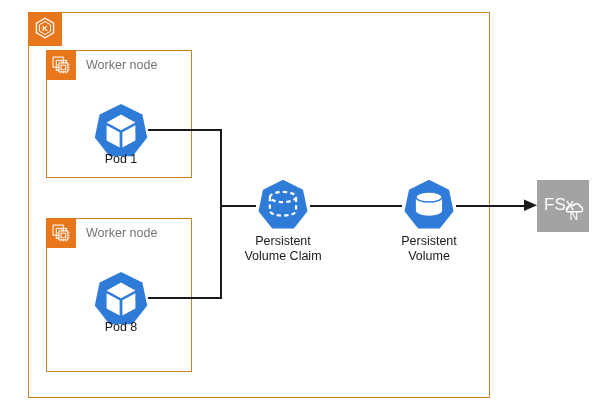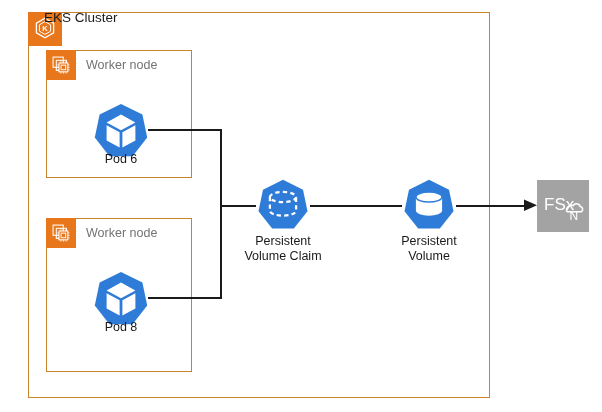--- a/index.html
+++ b/index.html
@@ -109,21 +109,20 @@
   <div class="abs eks-container"></div>
 
   <div class="abs eks-badge" style="left:28px; top:12px;">
     <svg width="26" height="26" viewBox="0 0 26 26" aria-hidden="true">
       <polygon points="13,2.2 21.6,7.1 21.6,16.9 13,21.8 4.4,16.9 4.4,7.1" fill="none" stroke="#ffffff" stroke-width="1.3"></polygon>
       <polygon points="13,5.6 18.6,8.8 18.6,15.2 13,18.4 7.4,15.2 7.4,8.8" fill="none" stroke="#ffffff" stroke-width="1"></polygon>
       <text x="13" y="15.4" font-family="'Liberation Sans', sans-serif" font-size="7.5" font-weight="bold" fill="#ffffff" text-anchor="middle">K</text>
     </svg>
   </div>
 
-  <div class="abs eks-title">EKS Cluster</div>
 
   <div class="abs worker-node n1"></div>
 
   <div class="abs worker-badge" style="left:46px; top:50px;">
     <svg width="23" height="23" viewBox="0 0 24 24" aria-hidden="true">
       <rect x="3.2" y="3.2" width="10.6" height="10.6" fill="none" stroke="#ffffff" stroke-width="1.1"></rect>
       <rect x="6.6" y="6.6" width="10.6" height="10.6" fill="none" stroke="#ffffff" stroke-width="1.1"></rect>
       <rect x="9.4" y="9.4" width="9.2" height="9.2" fill="#e8761b" stroke="#ffffff" stroke-width="1.1"></rect>
       <rect x="11.6" y="11.6" width="4.8" height="4.8" fill="none" stroke="#ffffff" stroke-width="1"></rect>
       <g stroke="#ffffff" stroke-width="0.9">
@@ -148,21 +147,21 @@
   <div class="abs k8s-node" style="left:90px; top:100px;">
     <svg width="62" height="62" viewBox="0 0 62 62" aria-hidden="true">
       <polygon points="31,4 52.4,14.6 57.2,37.6 42.6,56.2 19.4,56.2 4.8,37.6 9.6,14.6" fill="#2f7cd8"></polygon>
       <g fill="#ffffff">
         <polygon points="31,14.6 45.4,22.4 31,30.2 16.6,22.4"></polygon>
         <polygon points="16.6,25.2 29.6,32.2 29.6,47.6 16.6,40.6"></polygon>
         <polygon points="45.4,25.2 32.4,32.2 32.4,47.6 45.4,40.6"></polygon>
       </g>
     </svg>
   </div>
-  <div class="abs node-label" style="left:66px; top:152px; width:110px;">Pod 6</div>
+  <div class="abs node-label" style="left:66px; top:152px; width:110px;">Pod 1</div>
 
   <div class="abs worker-node n2"></div>
 
   <div class="abs worker-badge" style="left:46px; top:218px;">
     <svg width="23" height="23" viewBox="0 0 24 24" aria-hidden="true">
       <rect x="3.2" y="3.2" width="10.6" height="10.6" fill="none" stroke="#ffffff" stroke-width="1.1"></rect>
       <rect x="6.6" y="6.6" width="10.6" height="10.6" fill="none" stroke="#ffffff" stroke-width="1.1"></rect>
       <rect x="9.4" y="9.4" width="9.2" height="9.2" fill="#e8761b" stroke="#ffffff" stroke-width="1.1"></rect>
       <rect x="11.6" y="11.6" width="4.8" height="4.8" fill="none" stroke="#ffffff" stroke-width="1"></rect>
       <g stroke="#ffffff" stroke-width="0.9">

